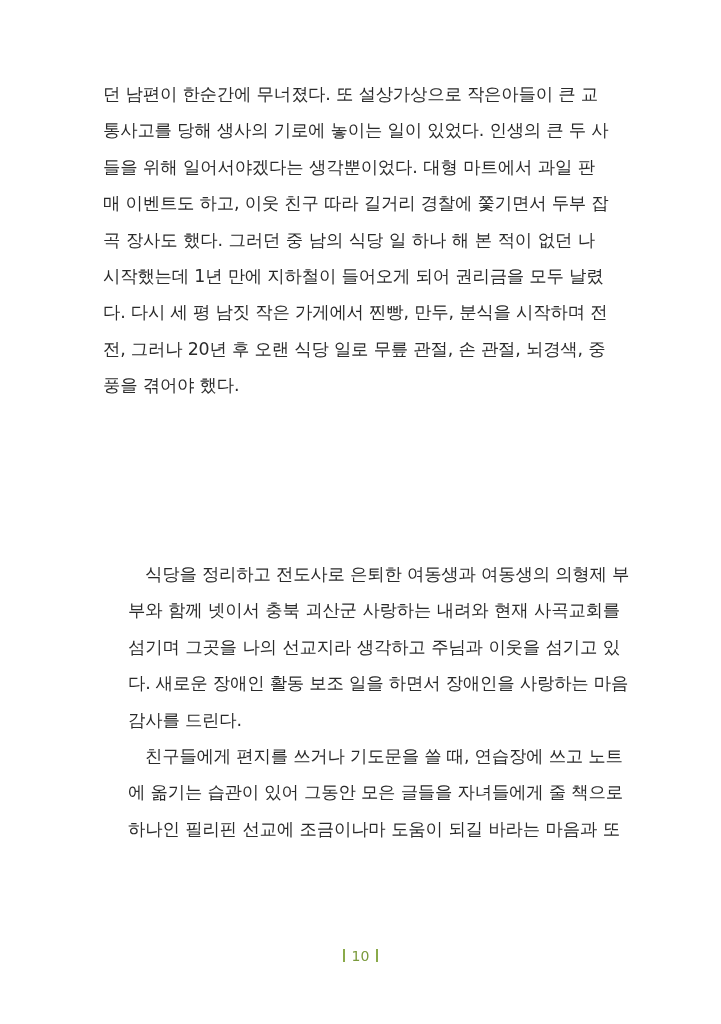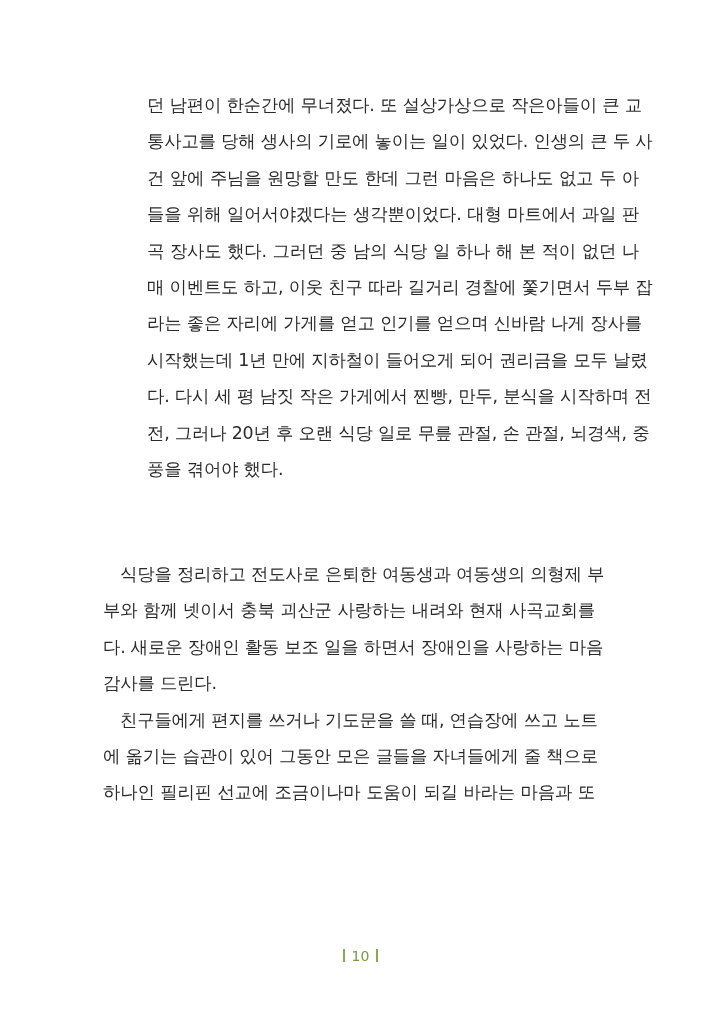--- a/index.html
+++ b/index.html
@@ -36,22 +36,22 @@
     text-align: justify;
     text-align-last: justify;
     letter-spacing: -0.2px;
   }
   .line.last {
     text-align-last: left;
   }
   .line.indent {
     padding-left: 17px;
   }
-  #para1 { top: 87px; margin-left: 44px; }
-  #para2 { top: 556px; }
+  #para1 { top: 76px; }
+  #para2 { top: 556px; margin-left: 25px; }
   .footer {
     position: absolute;
     left: 0;
     width: 721px;
     top: 948px;
     text-align: center;
     font-size: 14px;
     color: #7a9a3c;
     font-family: "DejaVu Sans", sans-serif;
   }
@@ -65,34 +65,33 @@
   }
 </style>
 </head>
 <body>
 
 <div class="page">
 
   <div class="text-block" id="para1">
     <span class="line">던 남편이 한순간에 무너졌다. 또 설상가상으로 작은아들이 큰 교</span>
     <span class="line">통사고를 당해 생사의 기로에 놓이는 일이 있었다. 인생의 큰 두 사</span>
-    <span class="line">건 앞에 주님을 원망할 만도 한데 그런 마음은 하나도 없고 두 아</span>
     <span class="line">들을 위해 일어서야겠다는 생각뿐이었다. 대형 마트에서 과일 판</span>
+    <span class="line">매 이벤트도 하고, 이웃 친구 따라 길거리 경찰에 쫓기면서 두부 잡</span>
     <span class="line">곡 장사도 했다. 그러던 중 남의 식당 일 하나 해 본 적이 없던 나</span>
-    <span class="line">매 이벤트도 하고, 이웃 친구 따라 길거리 경찰에 쫓기면서 두부 잡</span>
-    <span class="line">라는 좋은 자리에 가게를 얻고 인기를 얻으며 신바람 나게 장사를</span>
     <span class="line">시작했는데 1년 만에 지하철이 들어오게 되어 권리금을 모두 날렸</span>
     <span class="line">다. 다시 세 평 남짓 작은 가게에서 찐빵, 만두, 분식을 시작하며 전</span>
     <span class="line">전, 그러나 20년 후 오랜 식당 일로 무릎 관절, 손 관절, 뇌경색, 중</span>
     <span class="line last">풍을 겪어야 했다.</span>
   </div>
 
   <div class="text-block" id="para2">
     <span class="line indent">식당을 정리하고 전도사로 은퇴한 여동생과 여동생의 의형제 부</span>
     <span class="line">부와 함께 넷이서 충북 괴산군 사랑하는 내려와 현재 사곡교회를</span>
+    <span class="line">섬기며 그곳을 나의 선교지라 생각하고 주님과 이웃을 섬기고 있</span>
     <span class="line">다. 새로운 장애인 활동 보조 일을 하면서 장애인을 사랑하는 마음</span>
     <span class="line last">감사를 드린다.</span>
     <span class="line indent">친구들에게 편지를 쓰거나 기도문을 쓸 때, 연습장에 쓰고 노트</span>
     <span class="line">에 옮기는 습관이 있어 그동안 모은 글들을 자녀들에게 줄 책으로</span>
     <span class="line">하나인 필리핀 선교에 조금이나마 도움이 되길 바라는 마음과 또</span>
   </div>
 
   <div class="footer">
     <span class="bar"></span><span>10</span><span class="bar"></span>
   </div>

